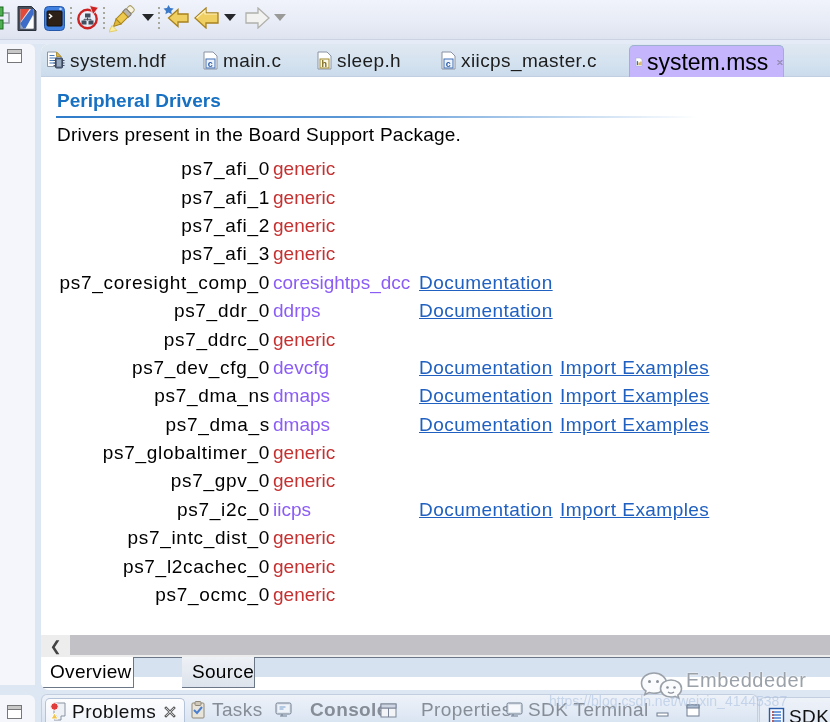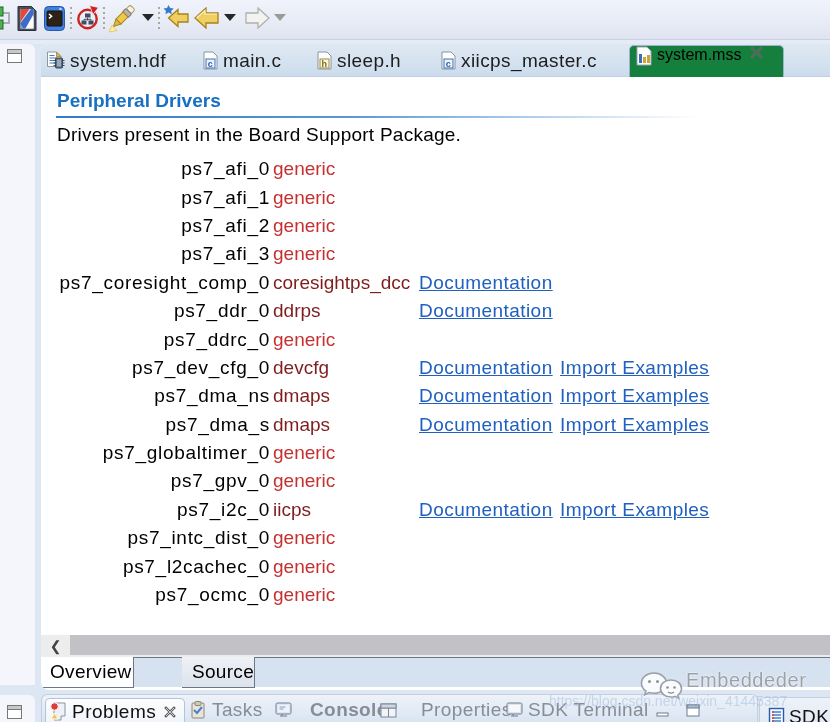--- a/index.html
+++ b/index.html
@@ -19,44 +19,44 @@
     background:#c8c8c8;border-bottom:1px solid #777;}
   
   #editor{left:41px;top:44px;width:789px;height:646px;background:#fff;
     border-radius:8px 0 0 8px;overflow:hidden;}
   #tabstrip{position:absolute;left:0;top:0;width:789px;height:33px;
     background:linear-gradient(#dfe8f2,#d2e1ef 70%,#cbdbec);border-bottom:1px solid #c0cfe2;box-sizing:border-box;}
   .ftab{position:absolute;top:0;height:33px;display:flex;align-items:center;
     font-size:19px;color:#1d1d1d;letter-spacing:0.4px;}
   .ftab svg{margin-right:4px;}
   #activetab{position:absolute;left:588px;top:1px;width:153px;height:32px;
-    background:#15803d;border:1px solid #9db3cd;border-bottom:none;
-    border-radius:5px 5px 0 0;display:flex;align-items:flex-start;font-size:16px;}
+    background:#c4b5fd;border:1px solid #9db3cd;border-bottom:none;
+    border-radius:5px 5px 0 0;display:flex;align-items:center;font-size:23px;}
   
   #content{position:absolute;left:0;top:33px;width:789px;height:558px;
     background:#fff;overflow:hidden;font-size:19px;color:#000;}
   #content .hd{position:absolute;left:16px;top:13px;font-weight:bold;color:#1770c2;}
   #content .hr{position:absolute;left:15px;top:39px;width:655px;height:2px;
     background:linear-gradient(to right,#2f7cca 0%,#5b97d6 45%,rgba(255,255,255,0) 98%);}
   #content .para{position:absolute;left:16px;top:47px;letter-spacing:0.25px;}
   table{position:absolute;left:2px;top:78px;border-collapse:collapse;white-space:nowrap;}
   td{padding:0;font-size:19px;height:28.4px;}
   td.c1{width:227px;text-align:right;letter-spacing:0.7px;}
-  td.c2{width:141px;padding-left:3px;color:#7f1d1d;}
+  td.c2{width:141px;padding-left:3px;color:#8b5cf6;}
   td.c3{width:141px;padding-left:5px;}
   td.c4{}
   td.gen{color:#c53030;}
   a.lk{color:#2060c0;text-decoration:underline;letter-spacing:0.45px;}
   
   #hscroll{position:absolute;left:0;top:591px;width:789px;height:22px;background:#ededed;}
   #hscroll .btn{position:absolute;left:0;top:0;width:29px;height:22px;background:#ededed;
     color:#434343;font-size:14px;display:flex;align-items:center;justify-content:center;}
   #hscroll .thumb{position:absolute;left:29px;top:0;width:760px;height:20px;background:#c2c2c6;}
   
-  #ovstrip{position:absolute;left:0;top:613px;width:789px;height:30px;background:#d6e2f0;}
+  #ovstrip{position:absolute;left:0;top:613px;width:789px;height:20px;background:#d6e2f0;}
   #ovstrip .edge{position:absolute;left:93px;top:0;right:0;height:1px;background:#6b7687;}
   .ovtab{position:absolute;top:0;height:30px;display:flex;align-items:center;
     font-size:19px;color:#000;padding:0 10px;letter-spacing:0.3px;}
   #ov1{left:0px;width:74px;padding:0 9px;background:#fff;border:1px solid #6b7687;border-top:none;border-left:none;}
   #ov2{left:93px;width:52px;background:linear-gradient(#eef1f6,#dde3ec);
     border:1px solid #6b7687;border-top:none;border-left:none;margin-left:48px;}
   
   #bottompanel{left:41px;top:694px;width:715px;height:28px;
     background:linear-gradient(#eef2f9,#d9e4f2);border-radius:6px 6px 0 0;
     border:1px solid #c3cfe0;border-bottom:none;}

